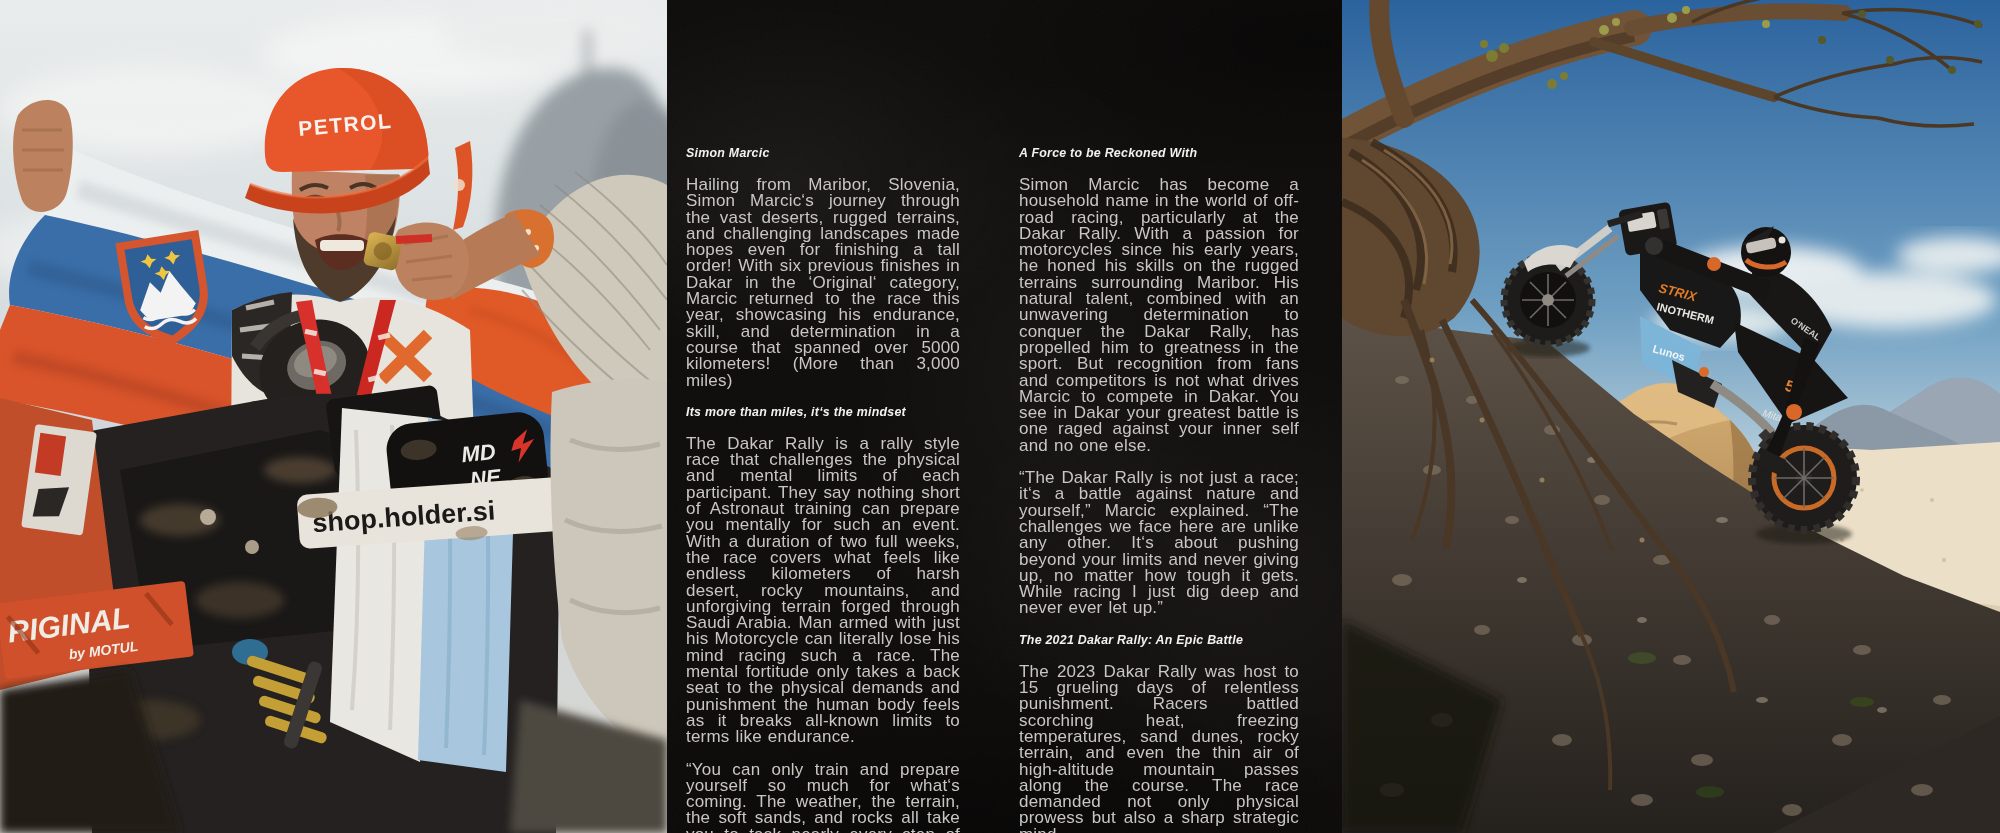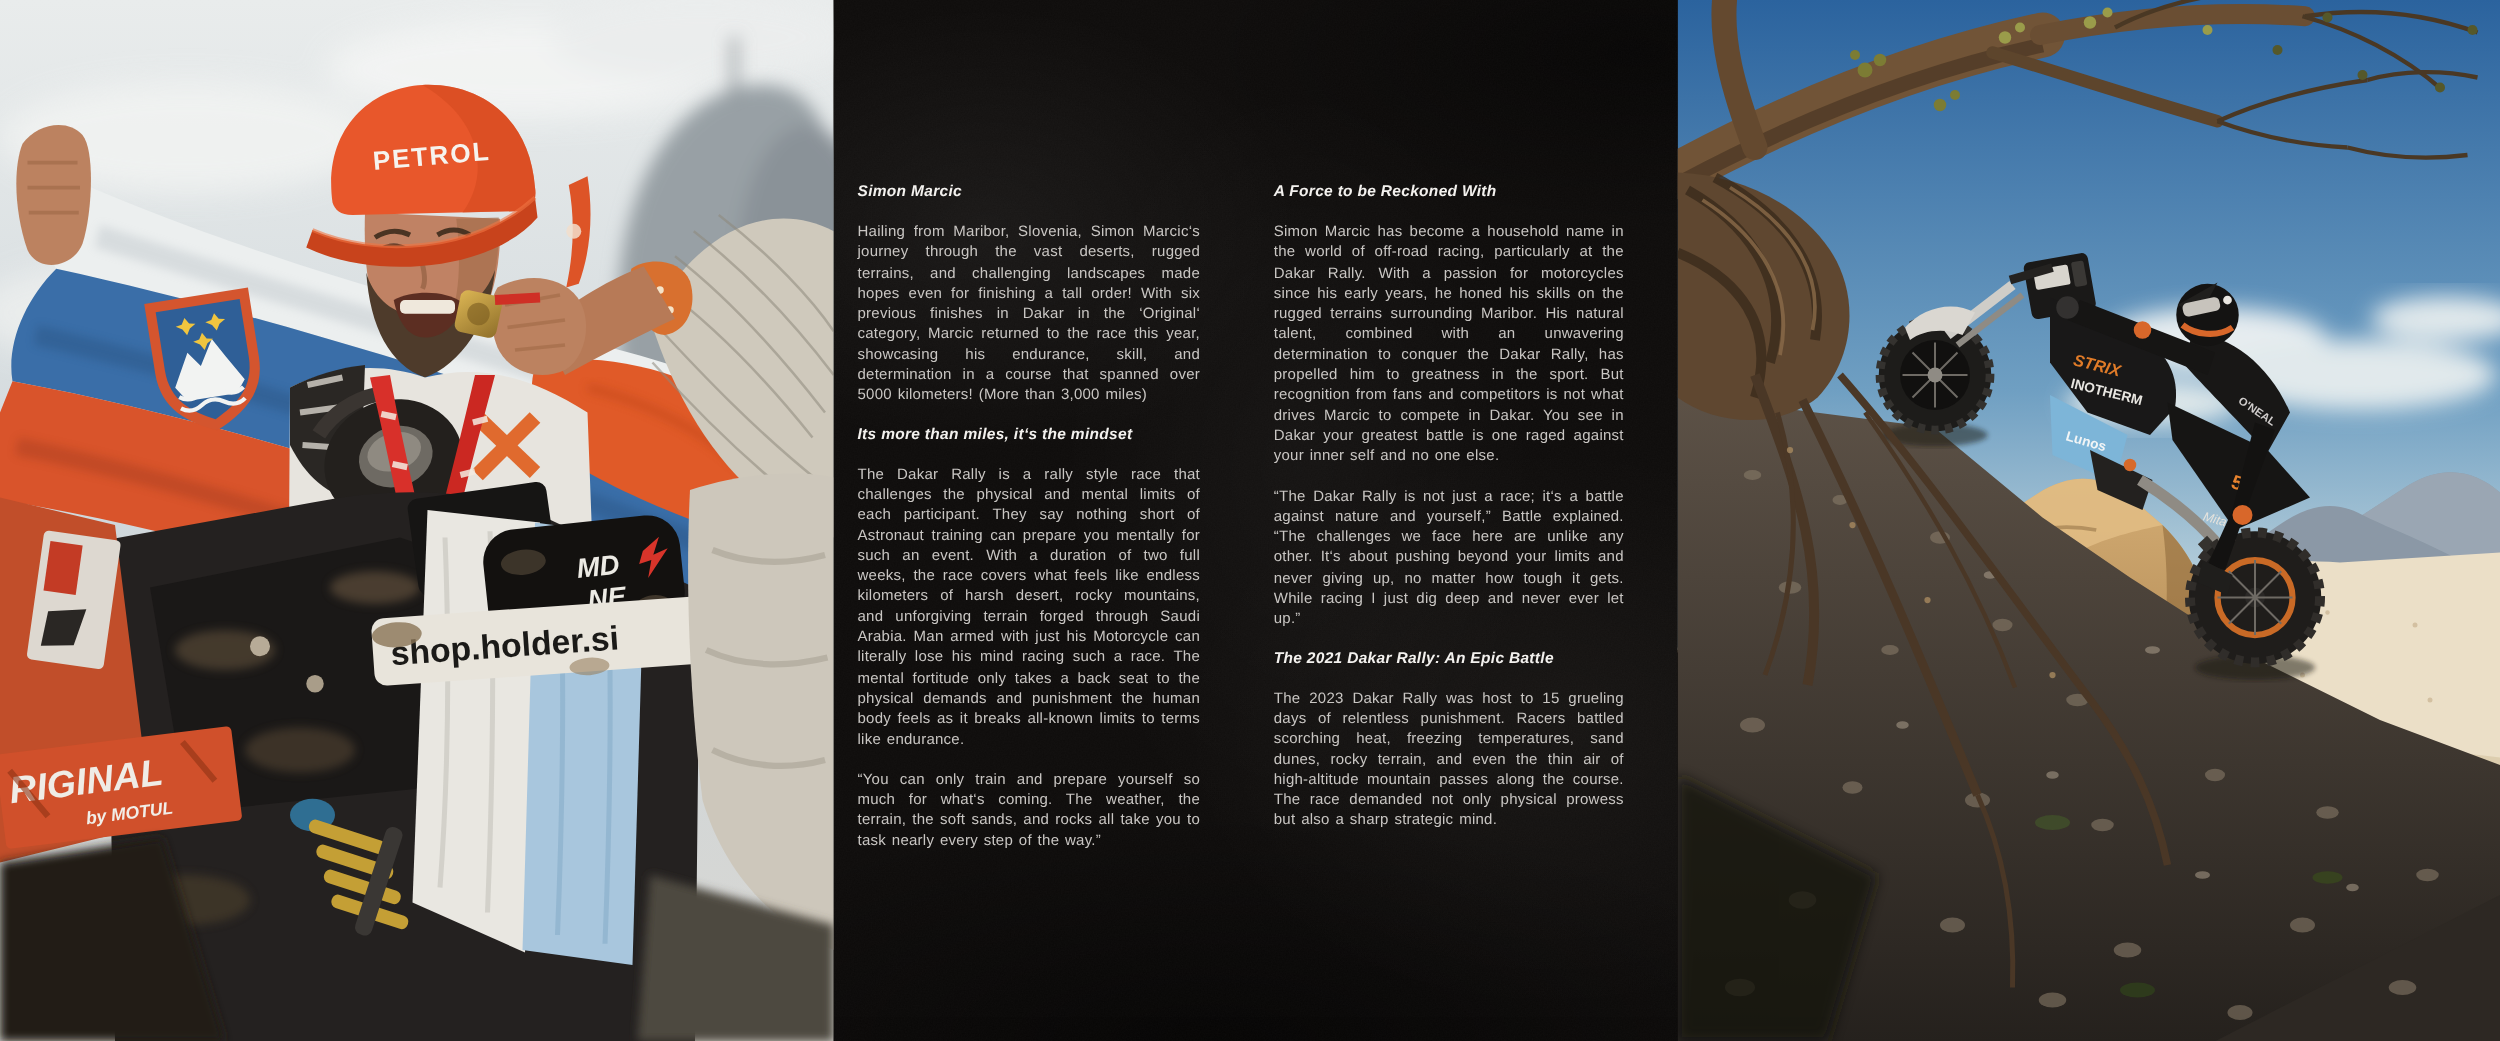--- a/index.html
+++ b/index.html
@@ -16,21 +16,21 @@
       radial-gradient(ellipse 320px 520px at 55% 45%, rgba(255,255,255,0.03), transparent 60%),
       radial-gradient(ellipse 700px 260px at 45% 100%, rgba(0,0,0,0.55), transparent 72%),
       radial-gradient(ellipse 500px 200px at 95% 5%, rgba(0,0,0,0.5), transparent 70%);
   }
   .panel .noise{position:absolute;inset:0;opacity:.55;pointer-events:none;}
   .col{position:absolute;top:146px;}
   .col-1{left:19px;width:274px;}
   .col-2{left:352px;width:280px;}
   .col h3{font-style:italic;font-weight:bold;font-size:12.4px;letter-spacing:.25px;color:#f3f1ee;margin:0 0 17px 0;}
   .col h3.mid{margin-top:3px;}
-  .col p{font-size:12px;line-height:16.3px;letter-spacing:.2px;word-spacing:1.1px;color:#c9c6c3;margin:0 0 16px 0;text-align:justify;}
+  .col p{font-size:17px;line-height:16.3px;letter-spacing:.2px;word-spacing:1.1px;color:#c9c6c3;margin:0 0 16px 0;text-align:justify;}
   .col p:last-child{margin-bottom:16px;}
 </style>
 </head>
 <body>
 
 <div class="spread">
 
   <figure class="photo photo-left" style="margin:0">
     <svg width="667" height="833" viewBox="0 0 667 833">
       <defs>
@@ -301,21 +301,21 @@
       <h3>Simon Marcic</h3>
       <p>Hailing from Maribor, Slovenia, Simon Marcic‘s journey through the vast deserts, rugged terrains, and challenging landscapes made hopes even for finishing a tall order! With six previous finishes in Dakar in the ‘Original‘ category, Marcic returned to the race this year, showcasing his endurance, skill, and determination in a course that spanned over 5000 kilometers! (More than 3,000 miles)</p>
       <h3 class="mid">Its more than miles, it‘s the mindset</h3>
       <p>The Dakar Rally is a rally style race that challenges the physical and mental limits of each participant. They say nothing short of Astronaut training can prepare you mentally for such an event. With a duration of two full weeks, the race covers what feels like endless kilometers of harsh desert, rocky mountains, and unforgiving terrain forged through Saudi Arabia. Man armed with just his Motorcycle can literally lose his mind racing such a race. The mental fortitude only takes a back seat to the physical demands and punishment the human body feels as it breaks all-known limits to terms like endurance.</p>
       <p>“You can only train and prepare yourself so much for what‘s coming. The weather, the terrain, the soft sands, and rocks all take you to task nearly every step of the way.”</p>
     </div>
 
     <div class="col col-2">
       <h3>A Force to be Reckoned With</h3>
       <p>Simon Marcic has become a household name in the world of off-road racing, particularly at the Dakar Rally. With a passion for motorcycles since his early years, he honed his skills on the rugged terrains surrounding Maribor. His natural talent, combined with an unwavering determination to conquer the Dakar Rally, has propelled him to greatness in the sport. But recognition from fans and competitors is not what drives Marcic to compete in Dakar. You see in Dakar your greatest battle is one raged against your inner self and no one else.</p>
-      <p>“The Dakar Rally is not just a race; it‘s a battle against nature and yourself,” Battle explained. “The challenges we face here are unlike any other. It‘s about pushing beyond your limits and never giving up, no matter how tough it gets. While racing I just dig deep and never ever let up.”</p>
+      <p>“The Dakar Rally is not just a race; it‘s a battle against nature and yourself,” Marcic explained. “The challenges we face here are unlike any other. It‘s about pushing beyond your limits and never giving up, no matter how tough it gets. While racing I just dig deep and never ever let up.”</p>
       <h3 class="mid">The 2021 Dakar Rally: An Epic Battle</h3>
       <p>The 2023 Dakar Rally was host to 15 grueling days of relentless punishment. Racers battled scorching heat, freezing temperatures, sand dunes, rocky terrain, and even the thin air of high-altitude mountain passes along the course. The race demanded not only physical prowess but also a sharp strategic mind.</p>
     </div>
   </section>
 
   <figure class="photo photo-right" style="margin:0">
     <svg width="658" height="833" viewBox="0 0 658 833">
       <defs>
         <linearGradient id="rsky" x1="0" y1="0" x2="0" y2="1">
           <stop offset="0" stop-color="#2b639e"></stop>

